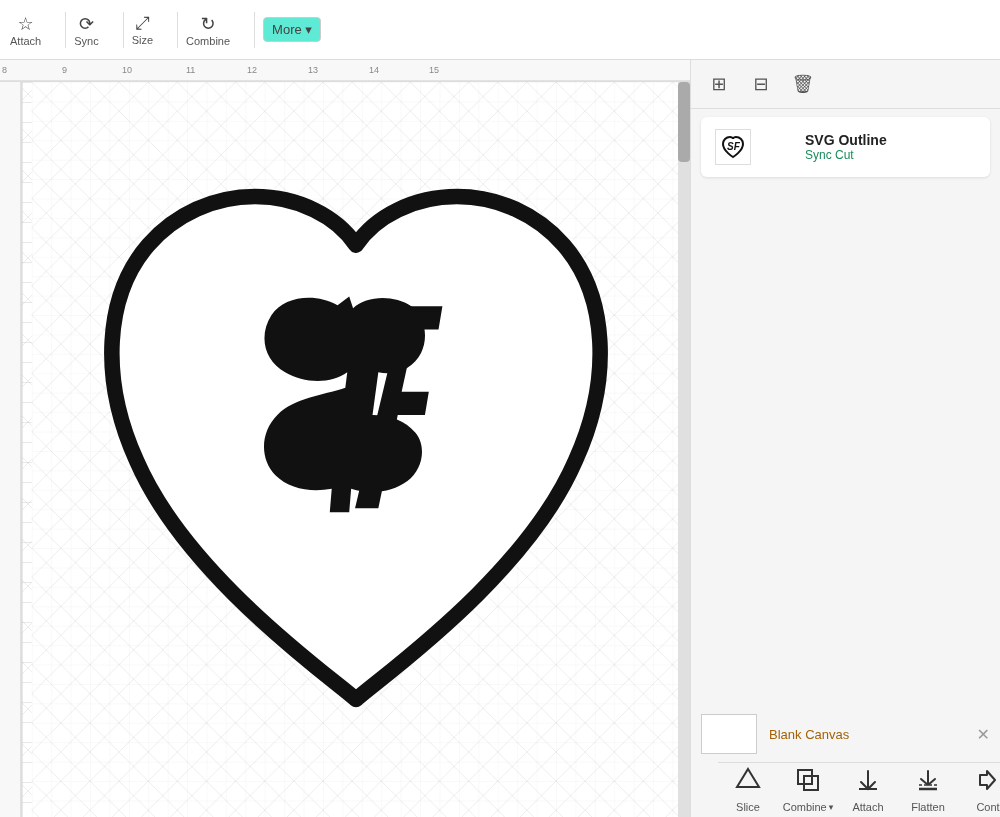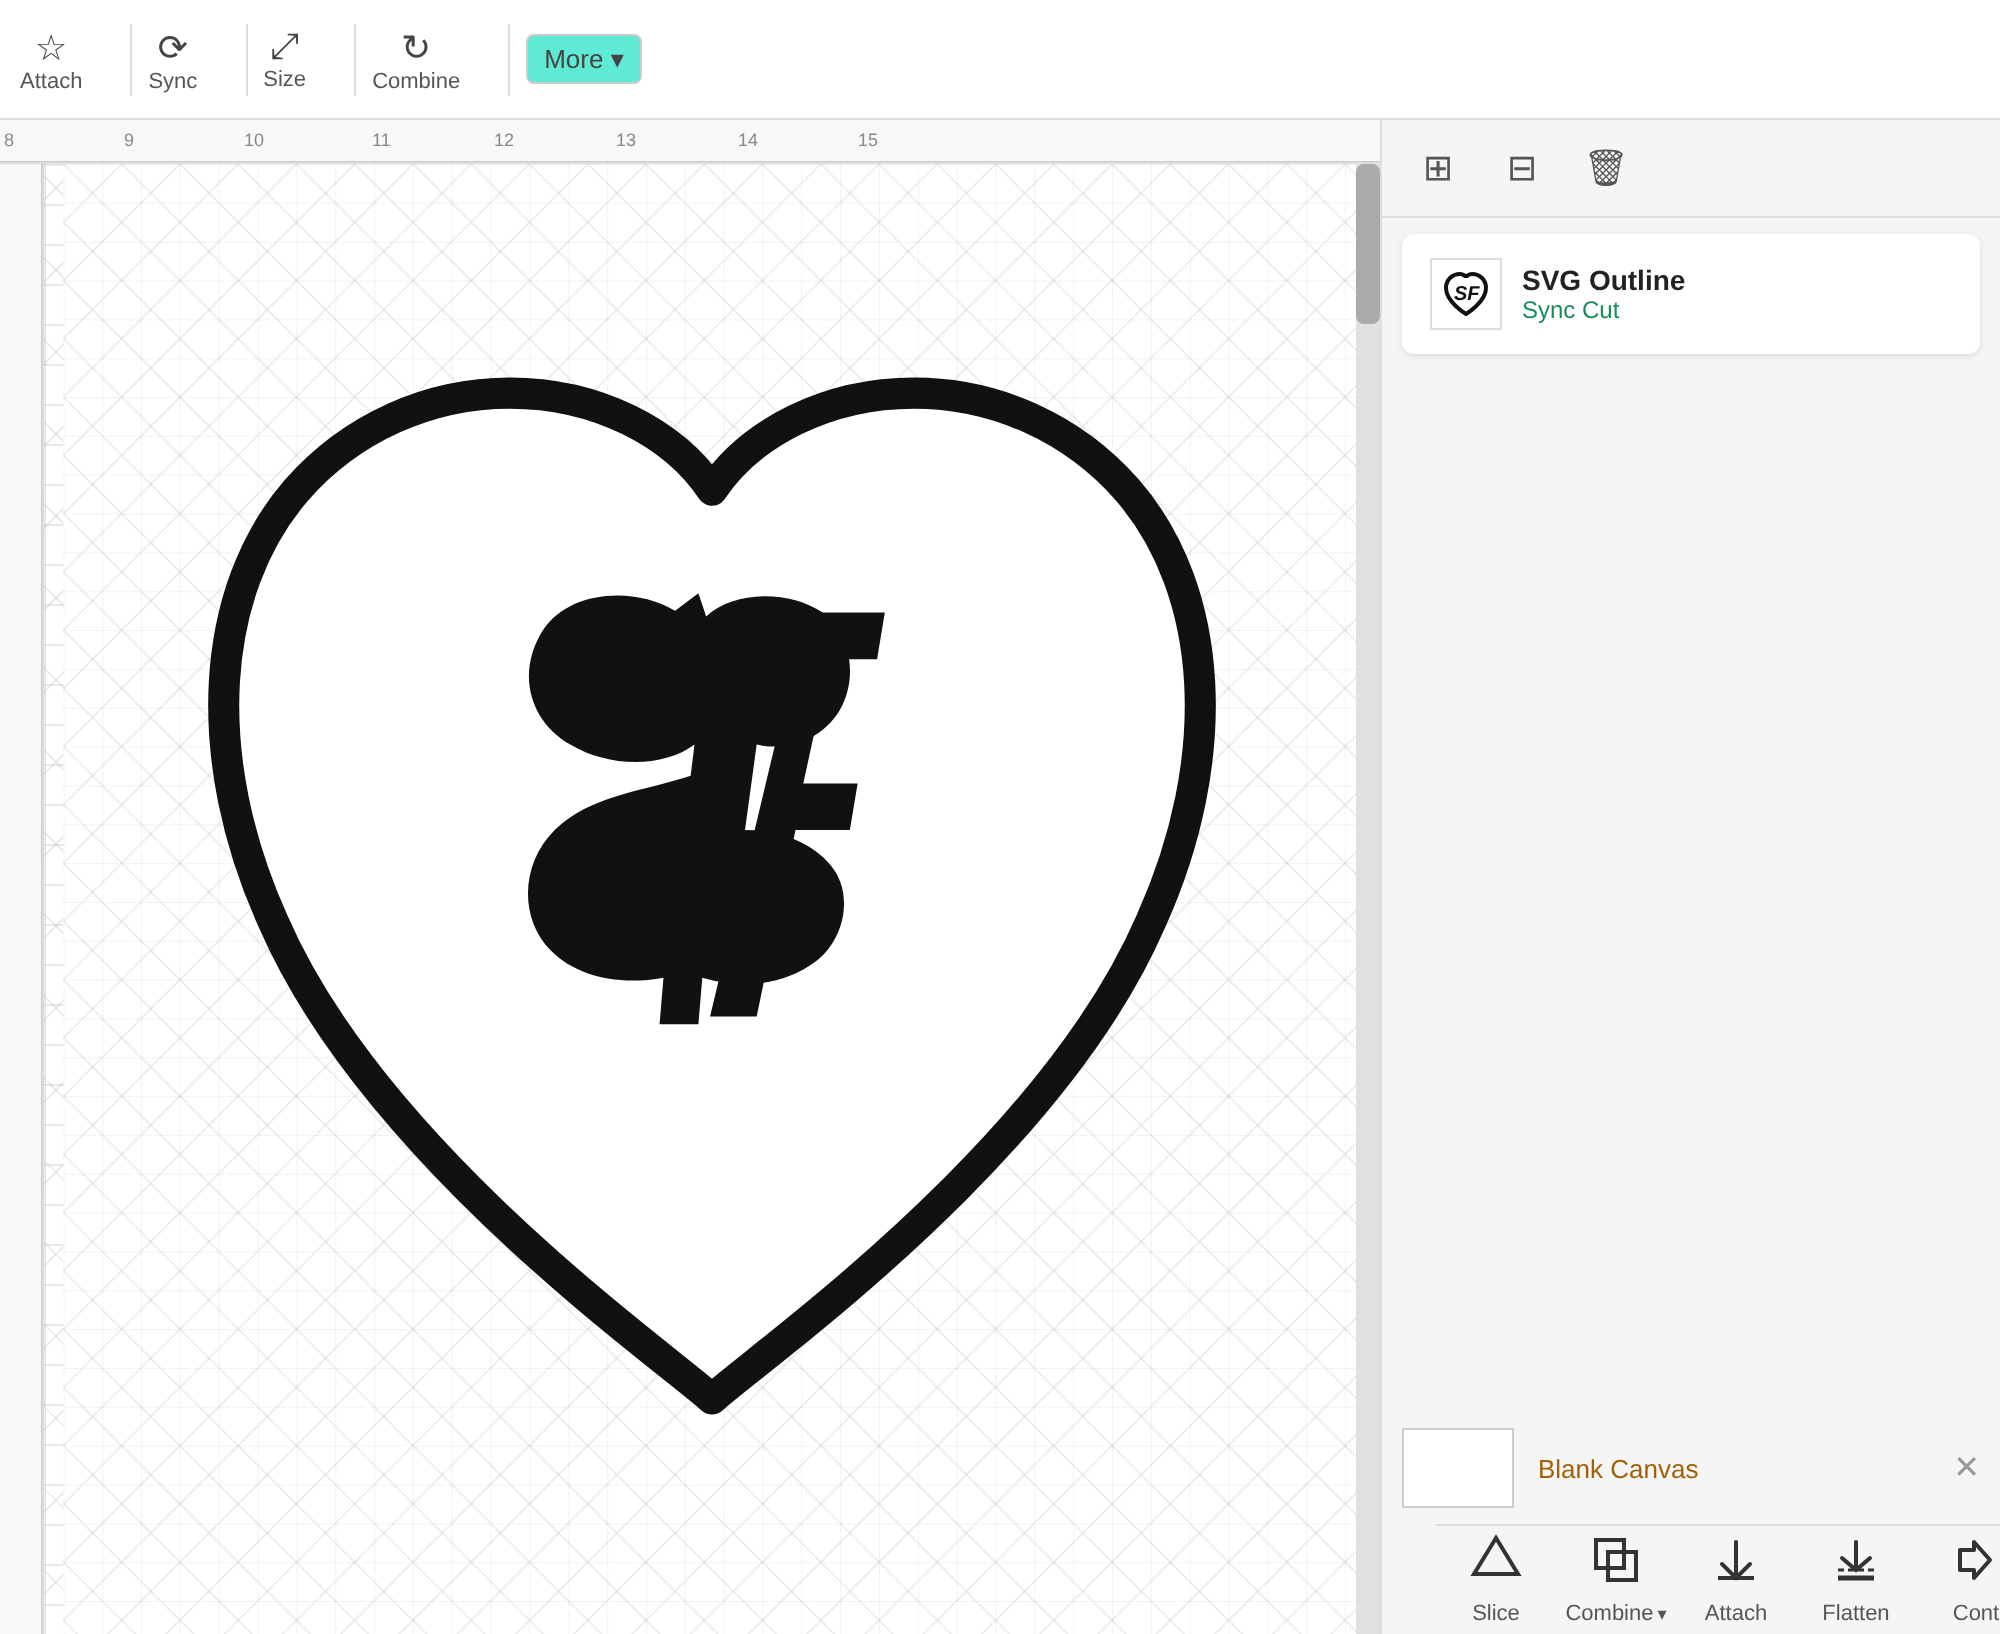--- a/index.html
+++ b/index.html
@@ -206,21 +206,21 @@
       gap: 10px;
       box-shadow: 0 1px 3px rgba(0,0,0,0.1);
     }
     .layer-thumb {
       width: 36px; height: 36px;
       border: 1px solid #ddd;
       background: white;
       display: flex; align-items: center; justify-content: center;
       font-size: 18px;
     }
-    .layer-info { flex: 1; }
+    .layer-info { flex: 1; margin-left: 44px; }
     .layer-name {
       font-size: 14px;
       font-weight: 600;
       color: #222;
     }
     .layer-type {
       font-size: 12px;
       color: #1a8c5b;
     }
 

